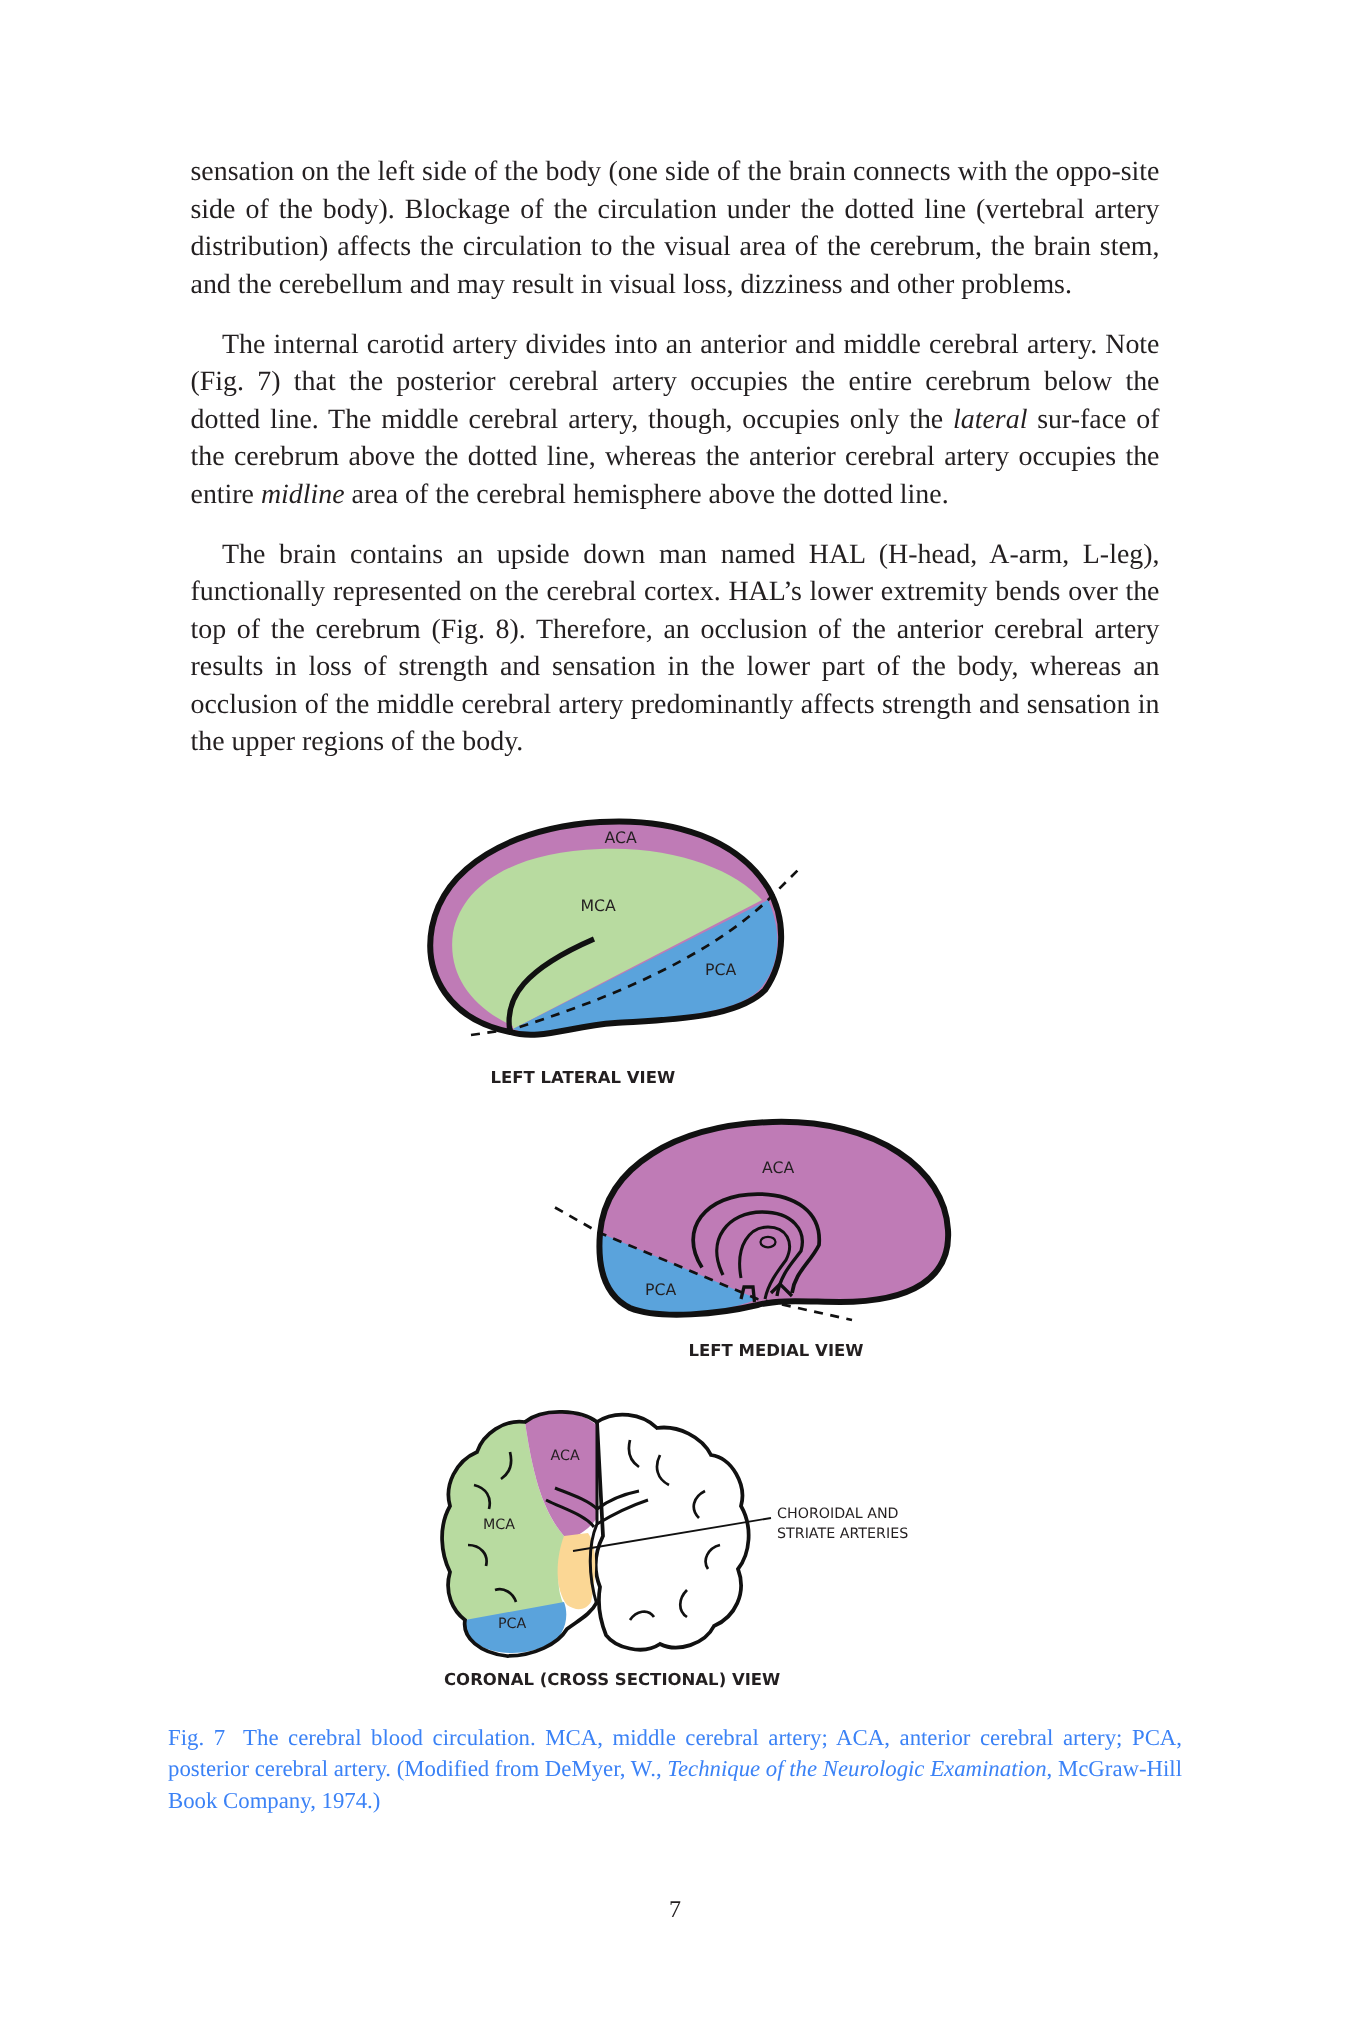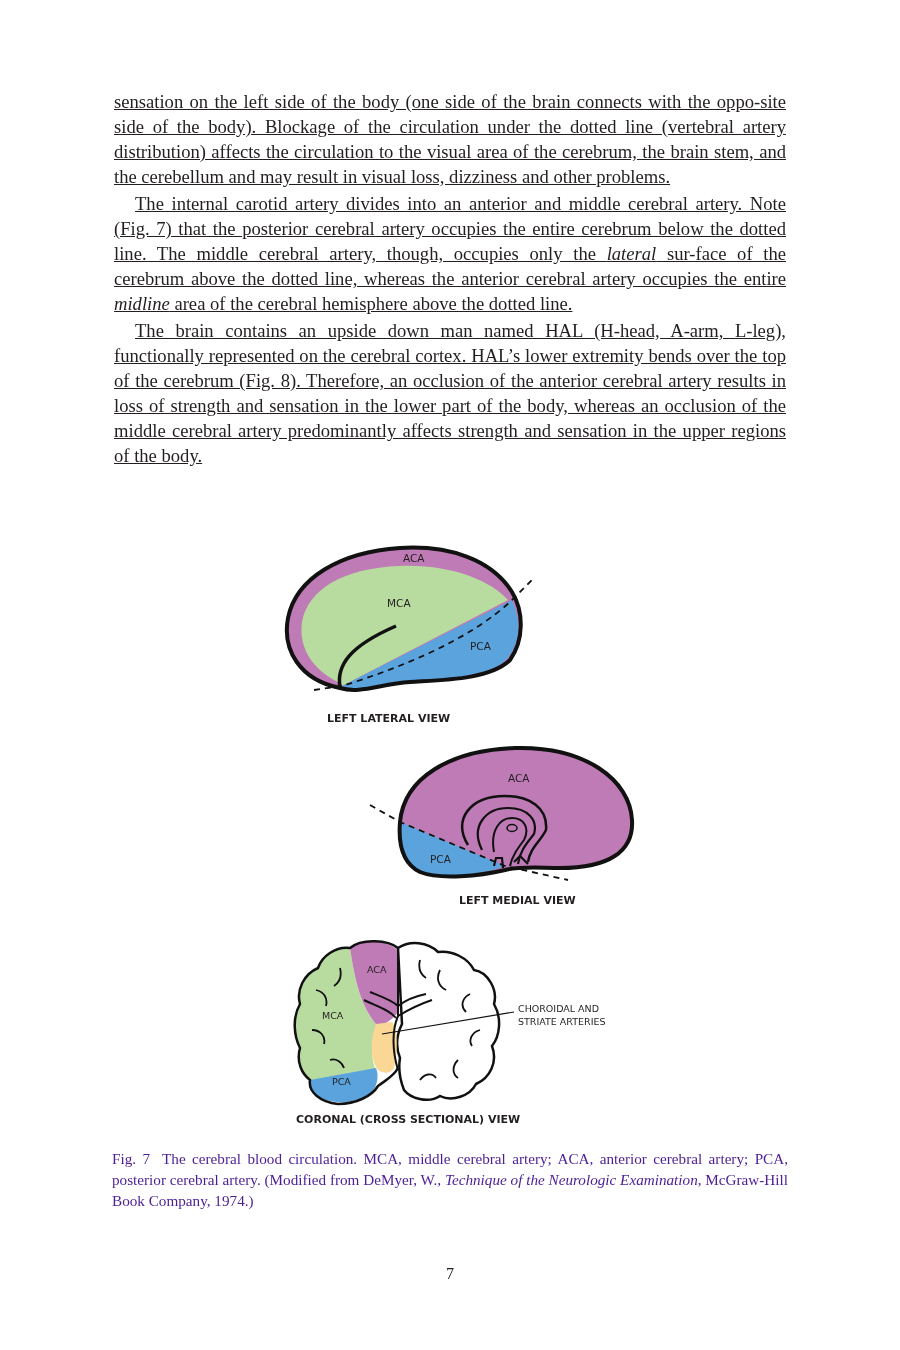--- a/index.html
+++ b/index.html
@@ -2,29 +2,29 @@
 <html><head>
 <meta charset="utf-8">
 <style>
   html, body { margin:0; padding:0; background:#ffffff; }
   body { width:900px; height:1350px; position:relative; overflow:hidden; }
   .text {
     position:absolute; left:112px; width:676px; top:87px;
     font-family:"Liberation Serif", serif; font-size:18.6px; line-height:25px;
     color:#231f20; text-align:justify; hyphens:manual;
   }
-  .text p { margin:2px;text-decoration:underline; }
+  .text p { margin:15px; }
   .text p.indent { text-indent:21px; }
   .fig { position:absolute; left:0; top:530px; width:900px; height:600px; }
   .lbl { font-family:"DejaVu Sans", sans-serif; font-weight:bold; font-size:11px; fill:#231f20; }
   .reg { font-family:"DejaVu Sans", sans-serif; font-size:10.5px; fill:#231f20; }
   .caption {
     position:absolute; left:112px; width:676px; top:1148px;
     font-family:"Liberation Serif", serif; font-size:15.2px; line-height:21px;
-    color:#4c1d95; text-align:justify;
+    color:#3b82f6; text-align:justify;
   }
   .caption .fignum { margin-right:12px; }
   .pagenum {
     position:absolute; left:0; width:900px; top:1265px; text-align:center;
     font-family:"Liberation Serif", serif; font-size:16px; color:#231f20;
   }
 </style>
 </head>
 <body>
 

